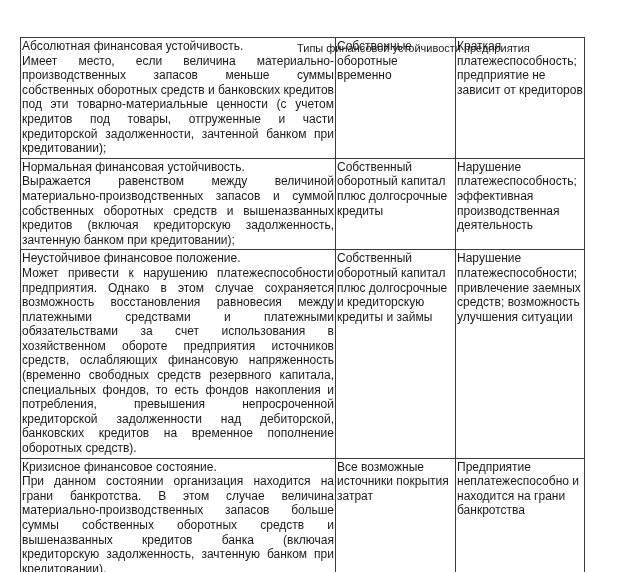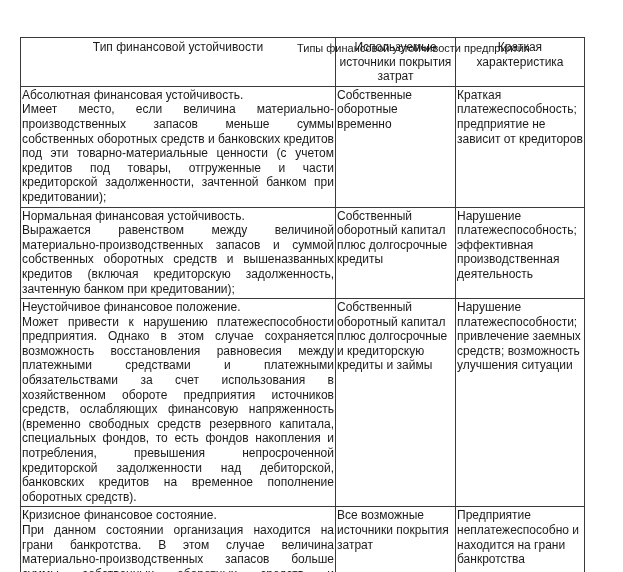--- a/index.html
+++ b/index.html
@@ -37,25 +37,20 @@
 
 <div class="title">Типы финансовой устойчивости предприятия</div>
 
 <table class="ft">
   <colgroup>
       <col class="c1">
       <col class="c2">
       <col class="c3">
     </colgroup>
   <tbody>
-      <tr class="r0">
-    <th>Тип финансовой устойчивости</th>
-    <th>Используемые источники покрытия затрат</th>
-    <th>Краткая характеристика</th>
-  </tr>
 
   <tr class="r1">
     <td class="just">
       <span class="cell-title">Абсолютная финансовая устойчивость.</span>
       <span>Имеет место, если величина материально-производственных запасов меньше суммы собственных оборотных средств и банковских кредитов под эти товарно-материальные ценности (с учетом кредитов под товары, отгруженные и части кредиторской задолженности, зачтенной банком при кредитовании);</span>
     </td>
     <td>Собственные оборотные временно</td>
     <td>Краткая платежеспособность; предприятие не зависит от кредиторов</td>
   </tr>
 

